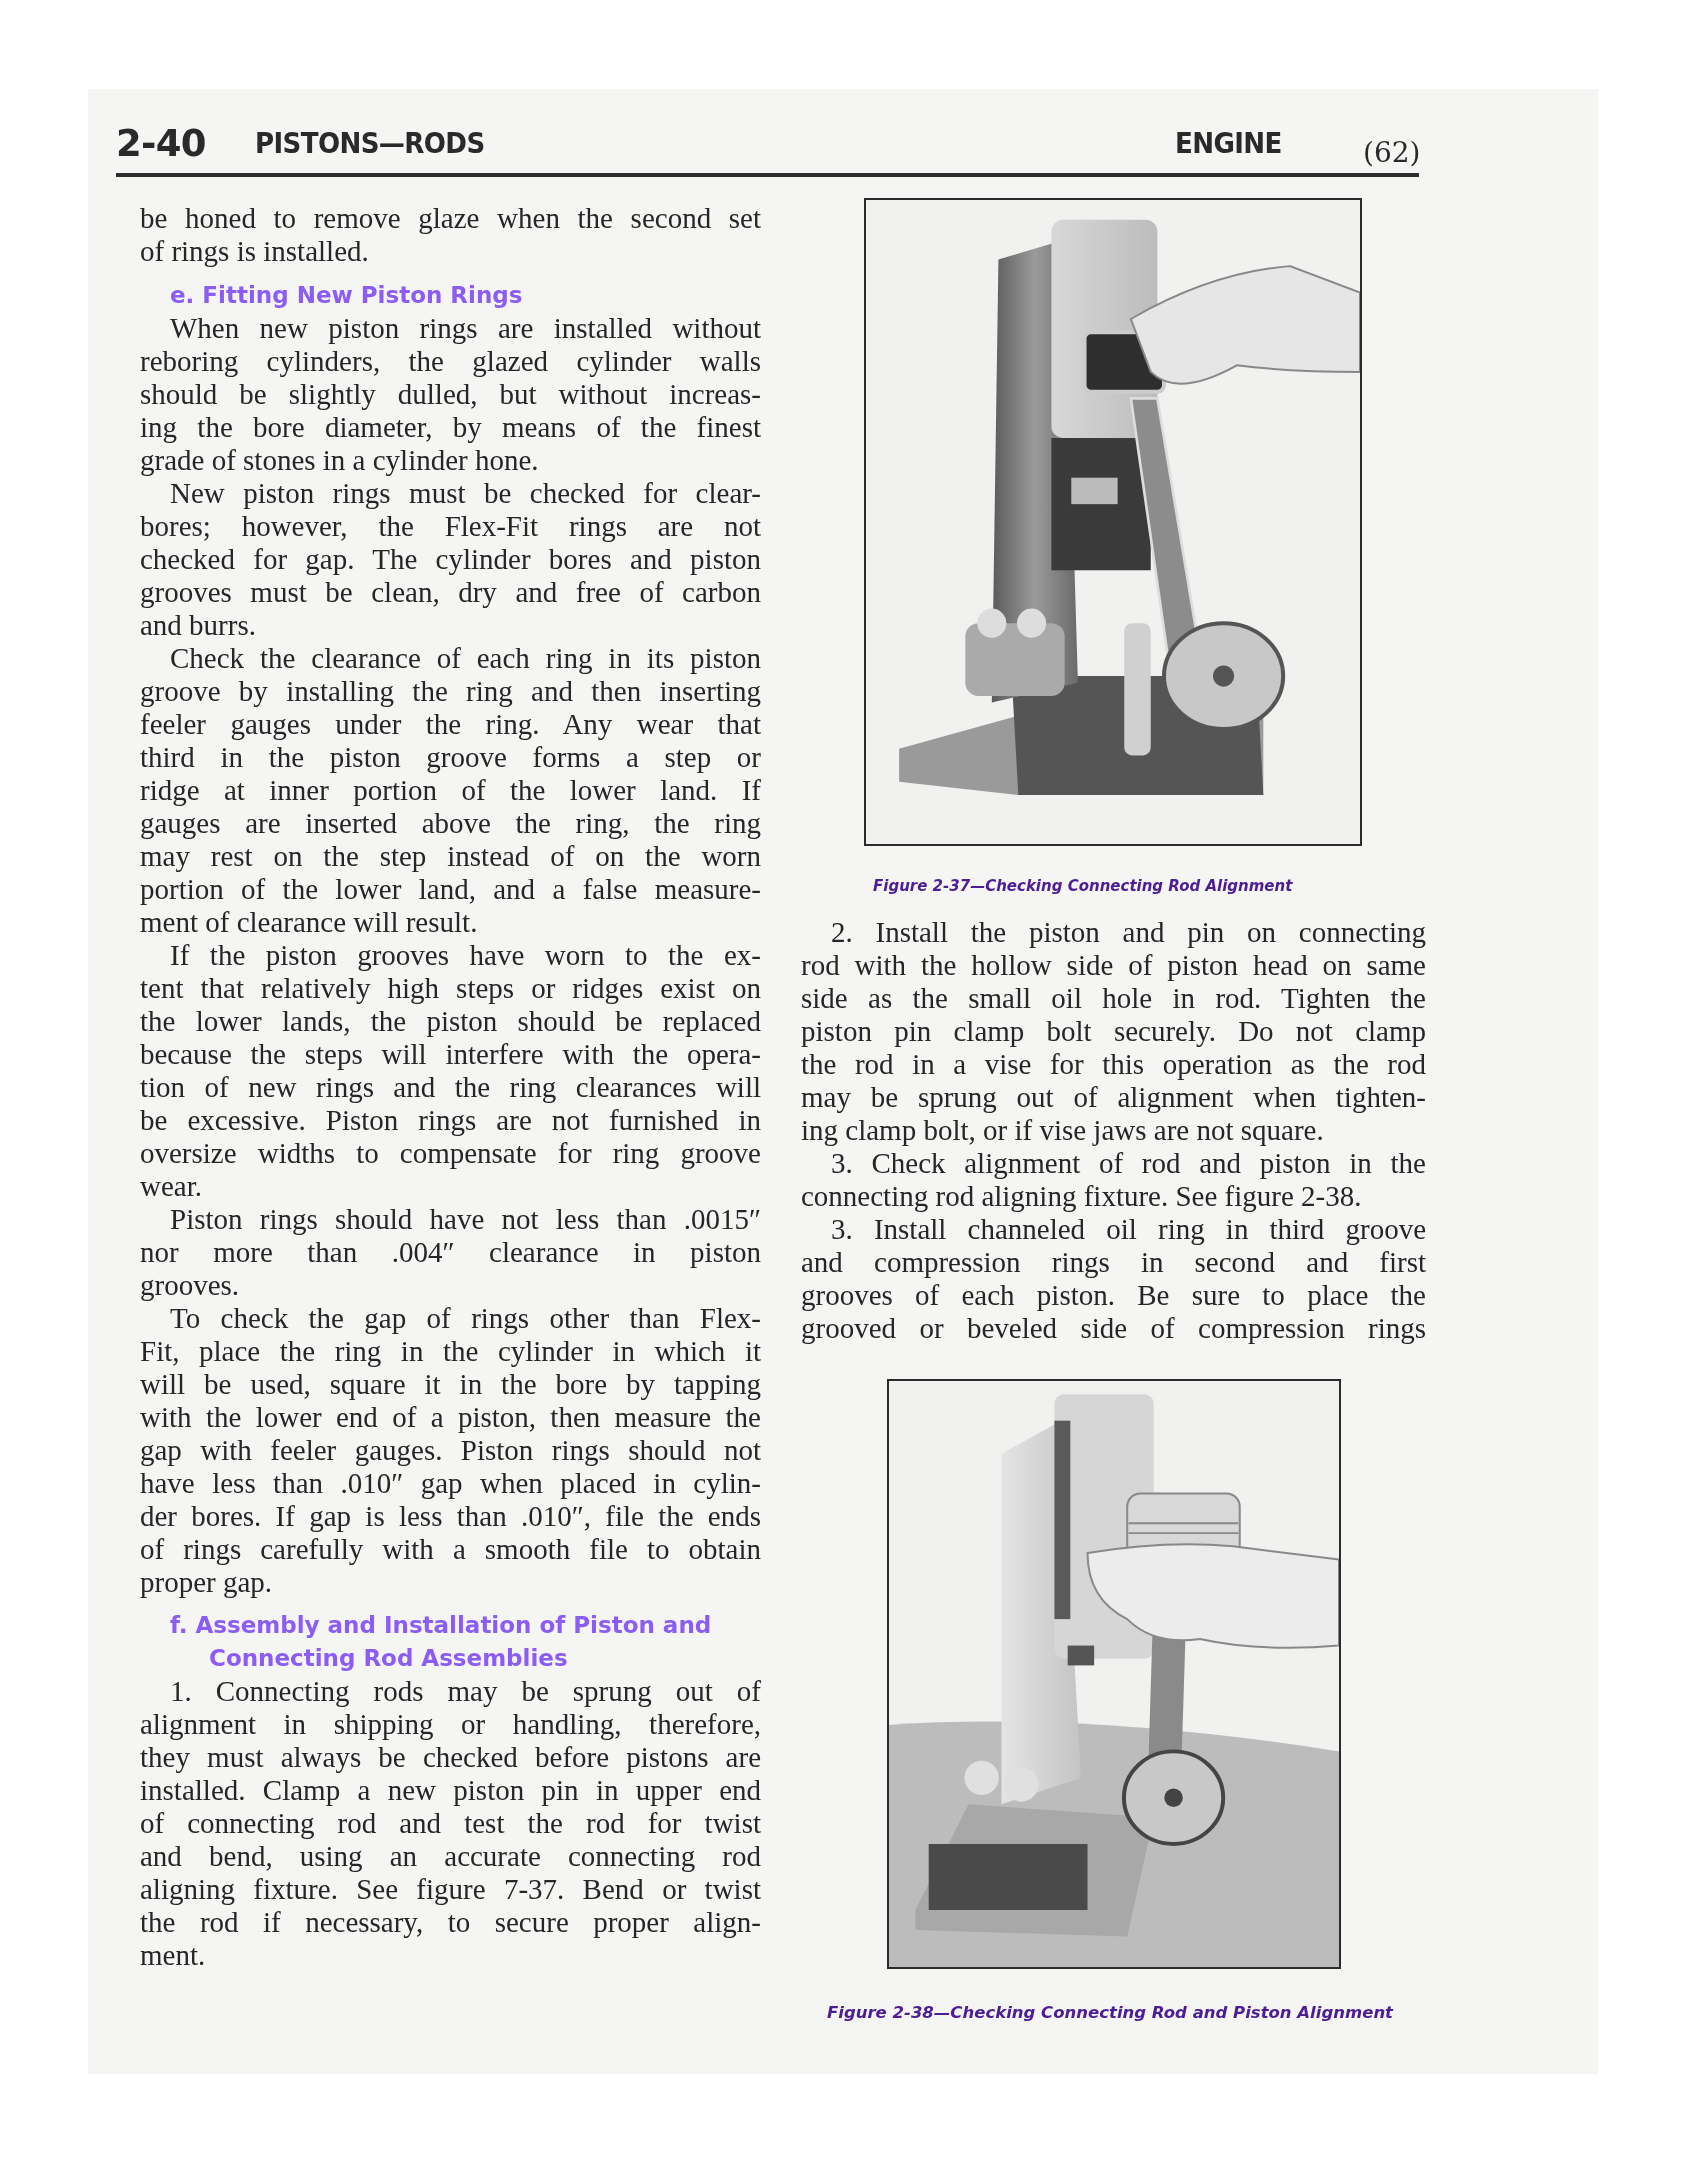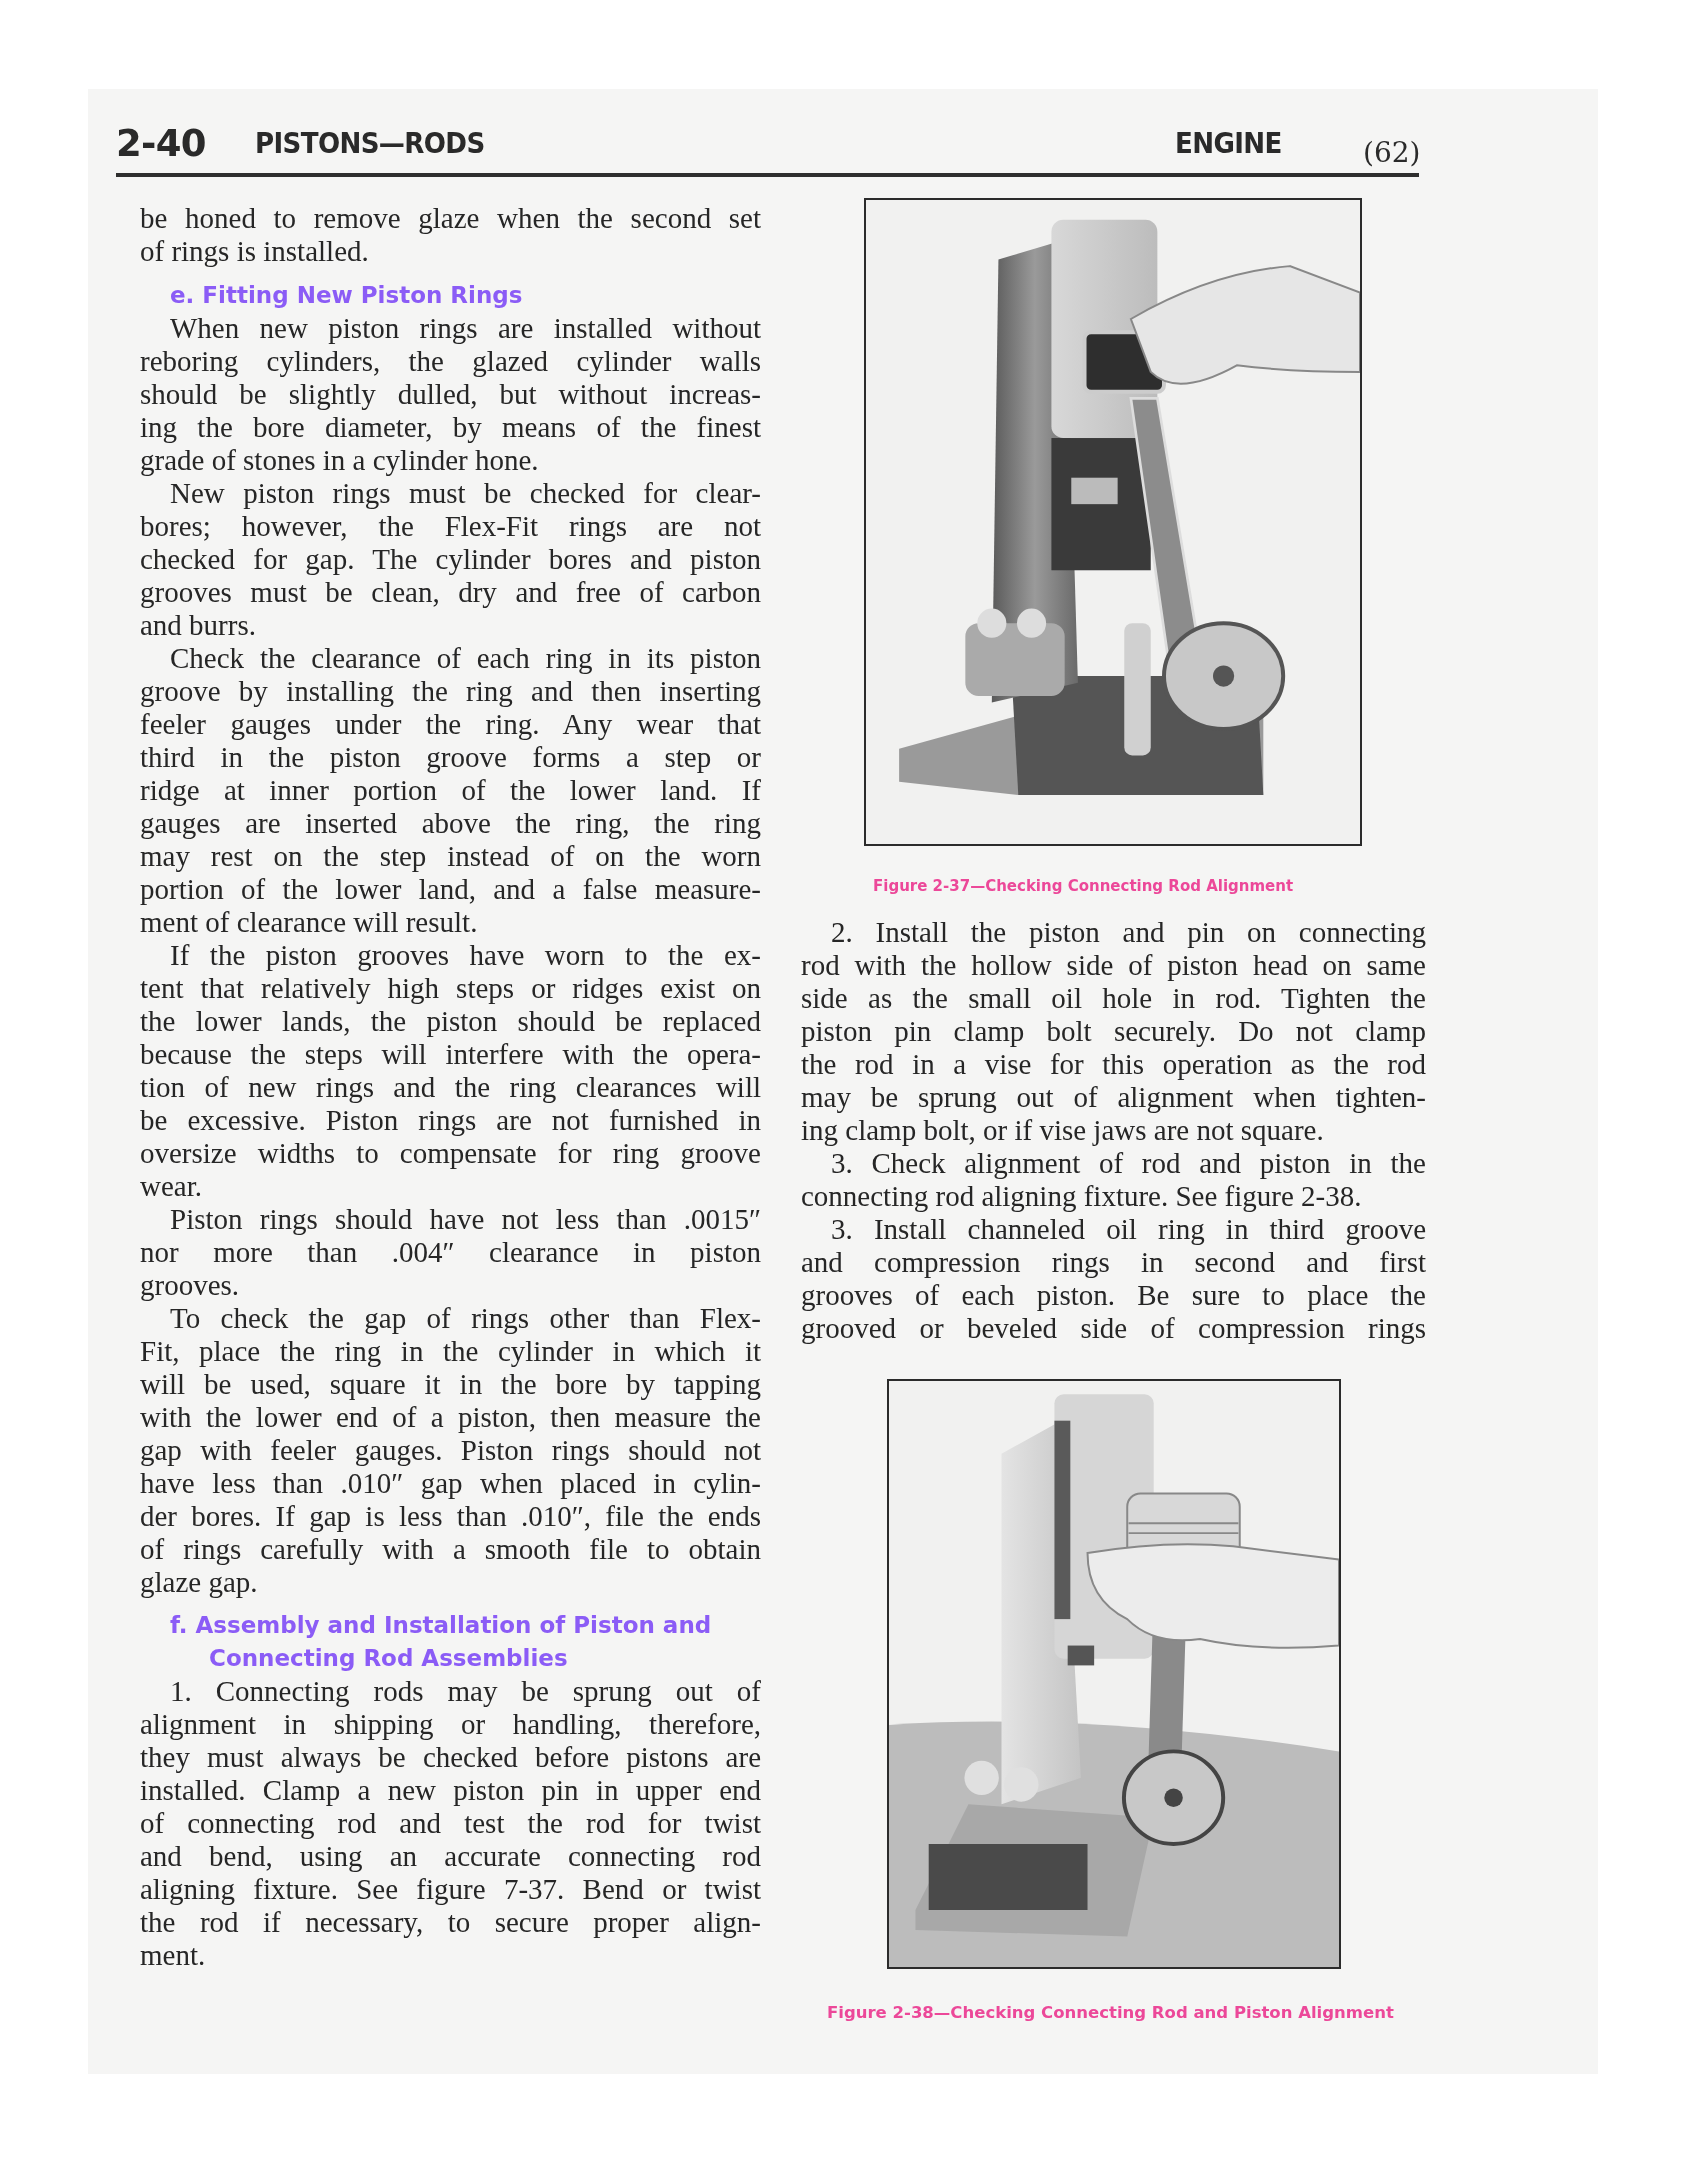--- a/index.html
+++ b/index.html
@@ -26,21 +26,21 @@
   .right { left:801px; top:916px; width:625px; }
 
   .subh { font-family:"DejaVu Sans", sans-serif; font-weight:bold; font-size:23px; color:#8b5cf6; line-height:33px; white-space:nowrap; }
   .gap { height:10.6px; }
 
   .fig { position:absolute; border:2px solid #2b2b2b; background:#f1f1f0; overflow:hidden; }
   .fig1 { left:864px; top:198px; width:494px; height:644px; }
   .fig2 { left:887px; top:1379px; width:450px; height:586px; }
   .fig svg { width:100%; height:100%; display:block; }
 
-  .cap { position:absolute; font-family:"DejaVu Sans", sans-serif; font-weight:bold; color:#ec4899; white-space:nowrap; }
+  .cap { position:absolute; font-family:"DejaVu Sans", sans-serif; font-weight:bold; color:#4c1d95; white-space:nowrap;font-style:italic; }
   .cap1 { left:873px; top:877px; font-size:15px; }
   .cap2 { left:827px; top:2003px; font-size:16.5px; }
 </style>
 </head>
 <body>
 
 <div class="page"></div>
 
 <div class="hdr">
   <span class="pn">2-40</span>
@@ -98,21 +98,21 @@
   </div>
   <div>
     <span class="ln ind">To check the gap of rings other than Flex-</span>
     <span class="ln">Fit, place the ring in the cylinder in which it</span>
     <span class="ln">will be used, square it in the bore by tapping</span>
     <span class="ln">with the lower end of a piston, then measure the</span>
     <span class="ln">gap with feeler gauges. Piston rings should not</span>
     <span class="ln">have less than .010″ gap when placed in cylin-</span>
     <span class="ln">der bores. If gap is less than .010″, file the ends</span>
     <span class="ln">of rings carefully with a smooth file to obtain</span>
-    <span class="ln last">glaze gap.</span>
+    <span class="ln last">proper gap.</span>
   </div>
 
   <div class="gap"></div>
   <div class="subh" style="padding-left:30px">f.  Assembly and Installation of Piston and</div>
   <div class="subh" style="padding-left:69px">Connecting Rod Assemblies</div>
 
   <div>
     <span class="ln ind">1. Connecting rods may be sprung out of</span>
     <span class="ln">alignment in shipping or handling, therefore,</span>
     <span class="ln">they must always be checked before pistons are</span>

